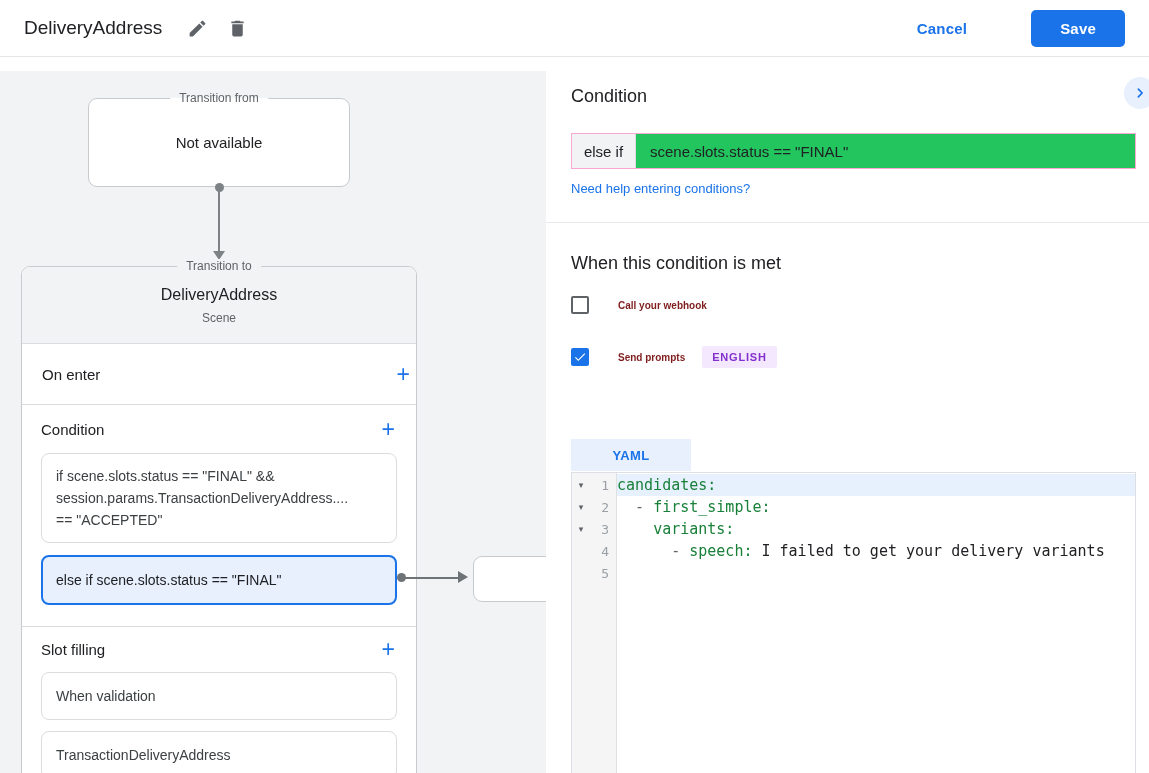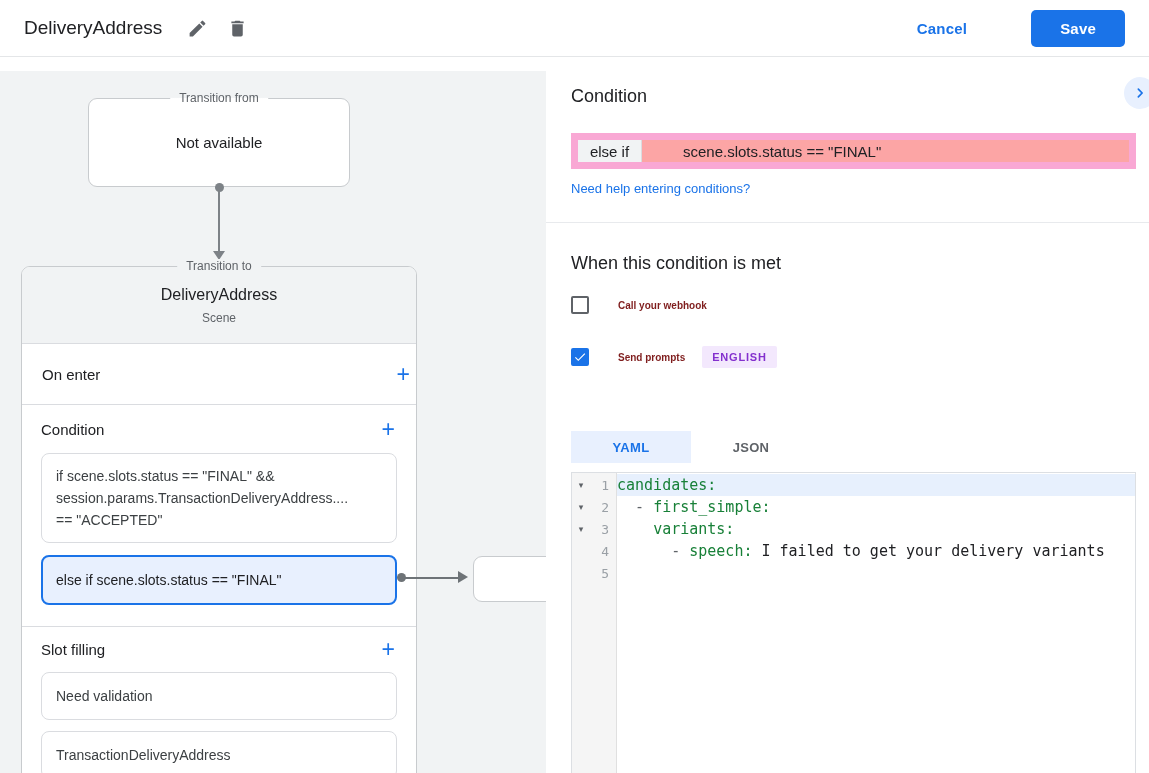--- a/index.html
+++ b/index.html
@@ -50,39 +50,39 @@
   .h-line { position:absolute; left:404px; top:506px; width:56px; height:2px; background:#6e7377; }
   .h-arrowhead { position:absolute; left:458px; top:500px; width:0; height:0; border-top:6px solid transparent; border-bottom:6px solid transparent; border-left:10px solid #6e7377; }
   .target-box { position:absolute; left:473px; top:485px; width:90px; height:46px; background:#fff; border:1px solid #c8cbce; border-radius:9px; cursor:pointer; }
 
   
   .panel { position:absolute; left:546px; top:57px; width:603px; height:716px; background:#fff; }
   .panel-title { position:absolute; left:25px; top:29px; font-size:18px; color:#202124; }
   .collapse-btn { position:absolute; left:578px; top:20px; width:32px; height:32px; border-radius:50%; background:#e8f0fe; border:none; cursor:pointer; display:flex; align-items:center; justify-content:center; }
   .collapse-btn svg { width:20px; height:20px; fill:#1a73e8; }
 
-  .cond-input { position:absolute; left:25px; top:76px; width:565px; height:36px; border:7px solid #f9a8d4; display:flex; align-items:stretch; background:#fca5a5;gap:27px; }
+  .cond-input { position:absolute; left:25px; top:76px; width:565px; height:36px; border:1px solid #f9a8d4; display:flex; align-items:stretch; background:#22c55e; }
   .cond-prefix { width:64px; background:#f1f3f4; border-right:1px solid #dadce0; display:flex; align-items:center; justify-content:center; font-size:15px; color:#202124; }
   .cond-value { flex:1; display:flex; align-items:center; padding-left:14px; font-size:15px; color:#202124; cursor:text; }
 
   .help-link { position:absolute; left:25px; top:124px; font-size:13px; color:#1a73e8; cursor:pointer; }
   .panel-divider { position:absolute; left:0; top:165px; width:603px; height:1px; background:#e8eaed; }
   .when-title { position:absolute; left:25px; top:196px; font-size:18px; color:#202124; }
 
   .check-row { position:absolute; left:25px; display:flex; align-items:center; }
   .checkbox { width:18px; height:18px; border:2px solid #5f6368; border-radius:2px; background:#fff; cursor:pointer; flex:none; }
   .checkbox.checked { background:#1a73e8; border-color:#1a73e8; display:flex; align-items:center; justify-content:center; }
   .checkbox.checked svg { width:14px; height:14px; fill:#fff; }
   .check-label { margin-left:29px; font-size:10px; font-weight:700; color:#7f1d1d; }
   .lang-badge { margin-left:17px; background:#f3e8fd; color:#8430ce; font-size:11px; font-weight:700; letter-spacing:.8px; padding:5px 10px; border-radius:2px; }
 
   .desc { position:absolute; left:25px; top:322px; width:556px; font-size:13px; color:#3c4043; line-height:17px; }
   .desc .inline-link { color:#1a73e8; cursor:pointer; }
 
-  .tabs { position:absolute; left:25px; top:374px; display:flex; }
+  .tabs { position:absolute; left:25px; top:382px; display:flex;flex-direction:column; }
   .tab { width:120px; height:32px; display:flex; align-items:center; justify-content:center; font-size:13px; font-weight:700; letter-spacing:.3px; color:#5f6368; cursor:pointer; }
   .tab.active { background:#e8f0fe; color:#1a73e8; }
 
   .editor { position:absolute; left:25px; top:415px; width:565px; height:303px; border:1px solid #dcdfe3; border-bottom:none; display:flex; background:#fff; }
   .gutter { width:45px; background:#f5f5f5; border-right:1px solid #e0e0e0; padding-top:1px; }
   .gutter-row { height:22px; display:flex; align-items:center; }
   .fold { width:14px; margin-left:2px; font-size:9px; color:#5f6368; text-align:center; cursor:pointer; }
   .lnum { flex:1; text-align:right; padding-right:7px; font-family:"DejaVu Sans Mono", monospace; font-size:13px; color:#9aa0a6; }
   .code-lines { flex:1; padding-top:1px; font-family:"DejaVu Sans Mono", monospace; font-size:15px; line-height:22px; cursor:text; overflow:hidden; }
   .code-line { height:22px; white-space:pre; }
@@ -148,21 +148,21 @@
           <div>== "ACCEPTED"</div>
         </div>
         <div class="cond-box selected">else if scene.slots.status == "FINAL"</div>
       </div>
 
       <div class="slot-section">
         <div class="label-row">
           <span class="section-label">Slot filling</span>
           <button class="plus-btn">+</button>
         </div>
-        <div class="slot-box">Need validation</div>
+        <div class="slot-box">When validation</div>
         <div class="slot-box">TransactionDeliveryAddress</div>
       </div>
     </div>
 
     <div class="h-dot"></div>
     <div class="h-line"></div>
     <div class="h-arrowhead"></div>
     <div class="target-box"></div>
   </div>
 

